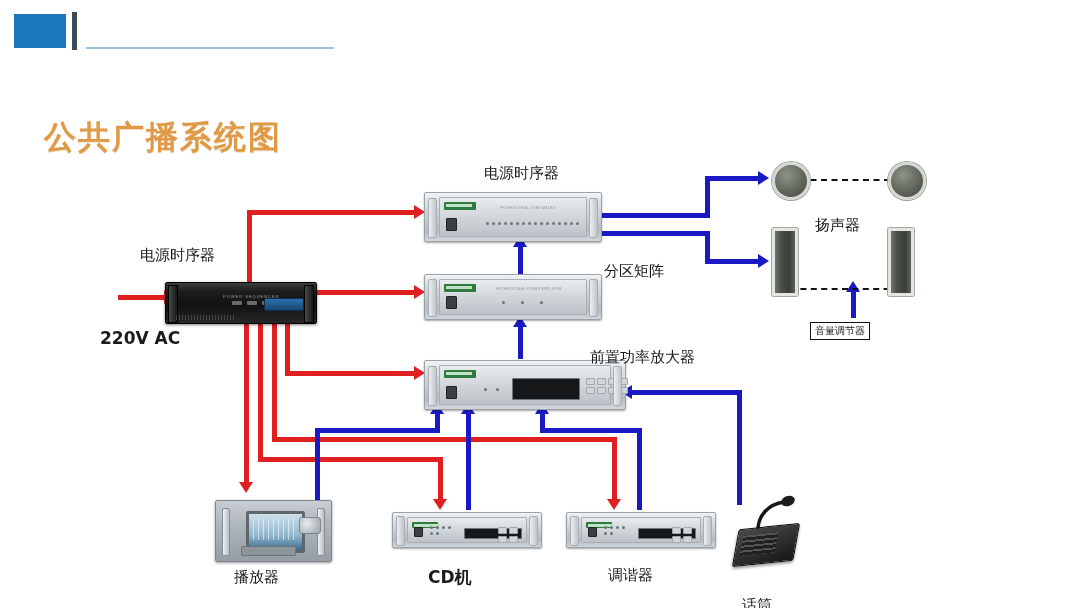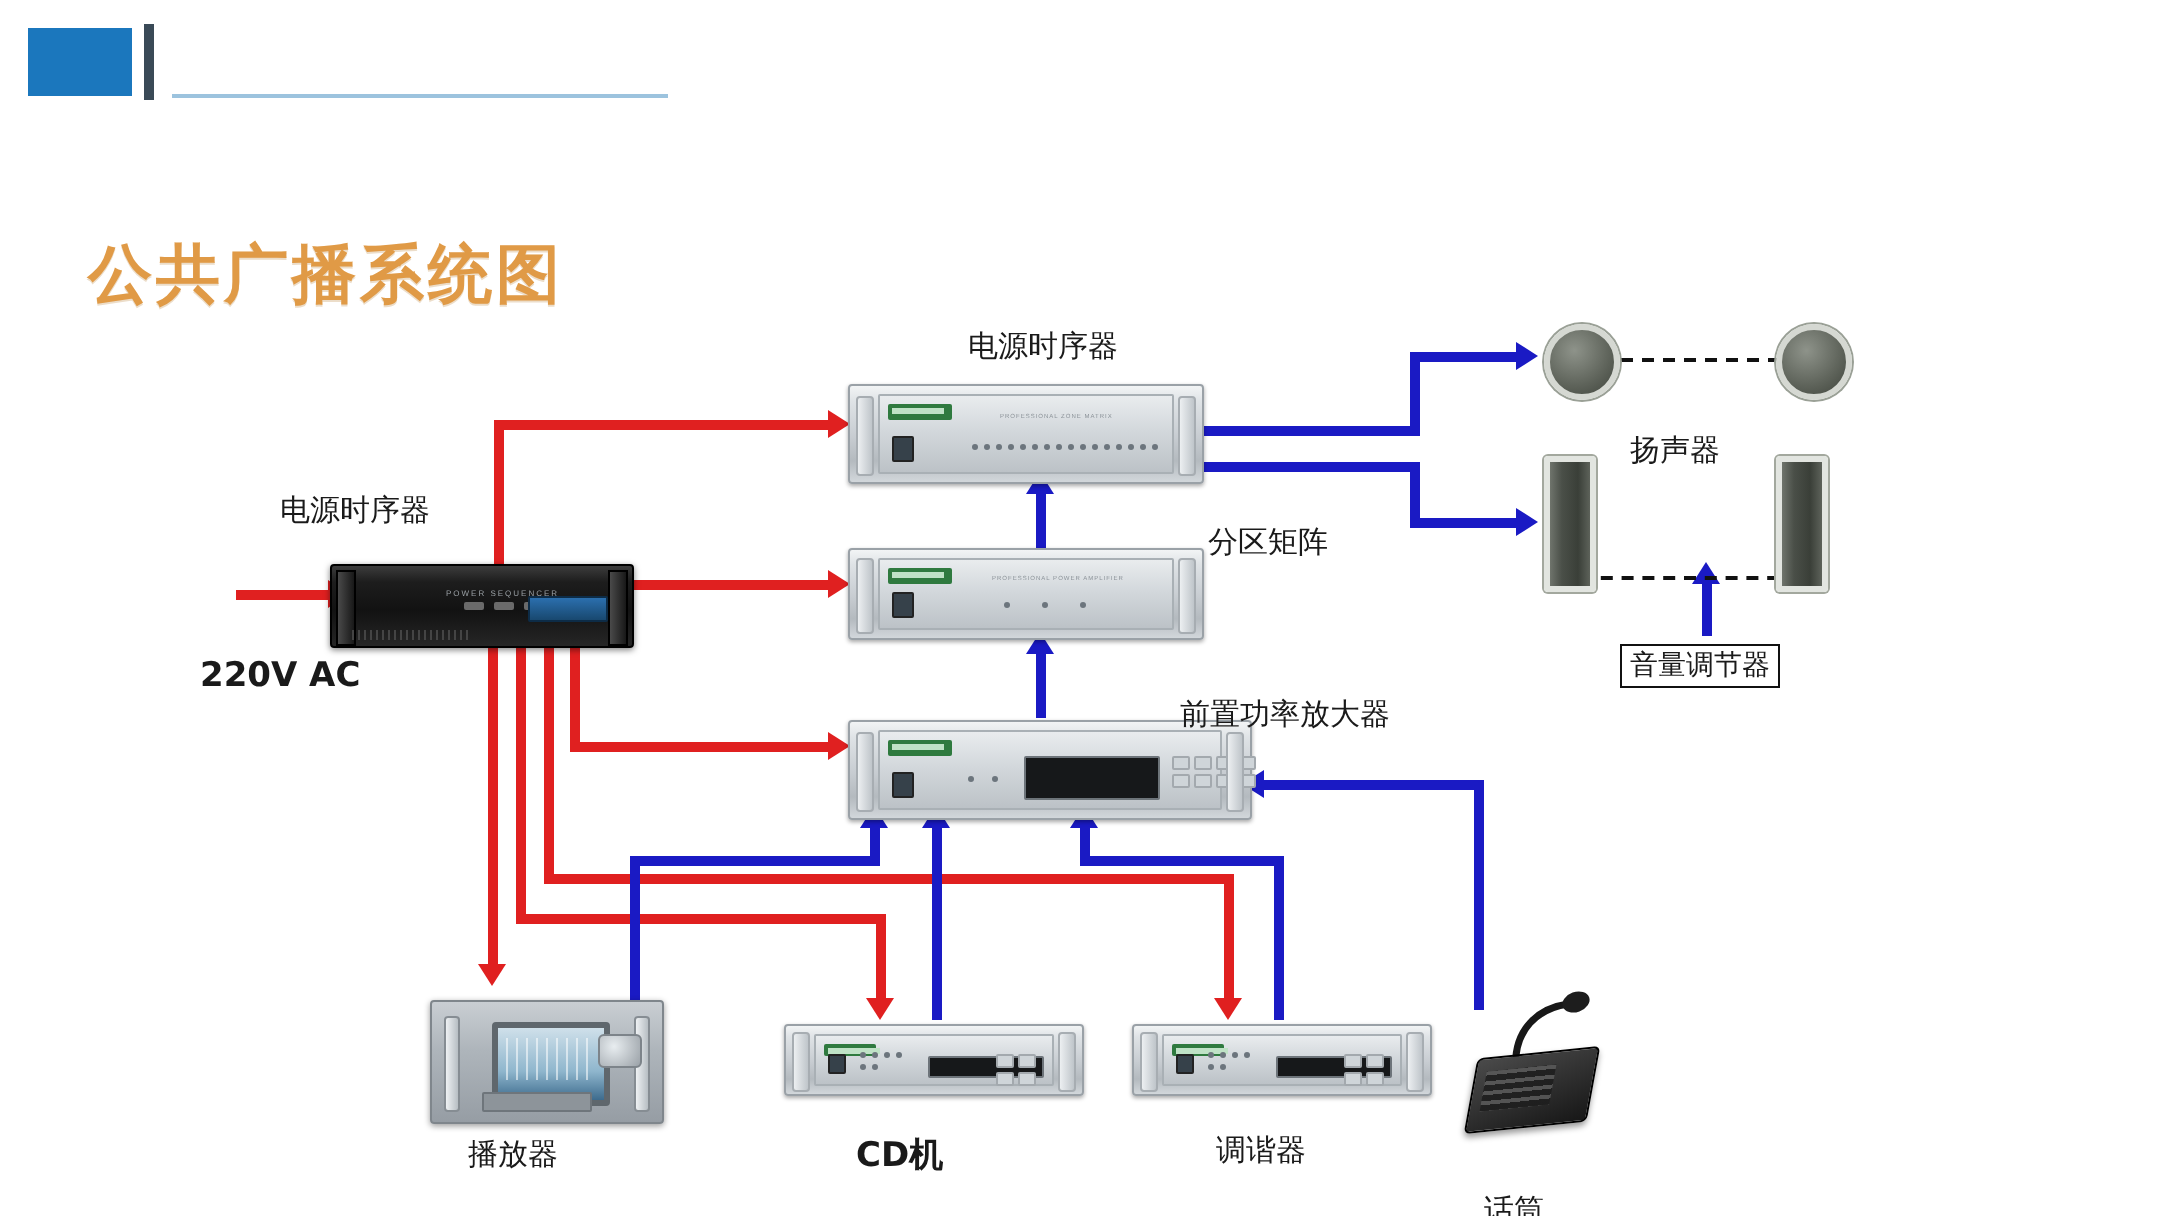--- a/index.html
+++ b/index.html
@@ -20,21 +20,21 @@
   
   #page-title{position:absolute;left:44px;top:116px;font-size:32px;font-weight:bold;
       color:#e09a46;letter-spacing:2px;white-space:nowrap;
       font-family:"DejaVu Sans","Liberation Sans",sans-serif;
       text-shadow:0 1px 0 rgba(180,120,40,.25);}
 
   
   .lbl{position:absolute;font-size:15px;color:#1a1a1a;white-space:nowrap;
       font-family:"DejaVu Sans","Liberation Sans",sans-serif;}
   .lbl-b{font-weight:bold;}
-  .lbl-box{border:1.5px solid #111;padding:1px 4px;background:#fff;font-size:14px;}
+  .lbl-box{border:1.5px solid #111;padding:1px 4px;background:#fff;font-size:10px;}
 
   
   .rack{position:absolute;border-radius:2px;
       background:linear-gradient(180deg,#f2f4f5 0%,#dfe3e6 16%,#c8cdd2 52%,#b4babf 78%,#d2d7db 100%);
       border:1px solid #9aa1a7;box-shadow:0 1px 2px rgba(0,0,0,.35);}
   .rack::before,.rack::after{content:"";position:absolute;top:10%;height:80%;width:7px;
       background:linear-gradient(90deg,#eceff1,#bfc5ca);border:1px solid #a7adb2;border-radius:2px;}
   .rack::before{left:3px;}
   .rack::after{right:3px;}
   .rack .face{position:absolute;left:14px;right:14px;top:4px;bottom:4px;

